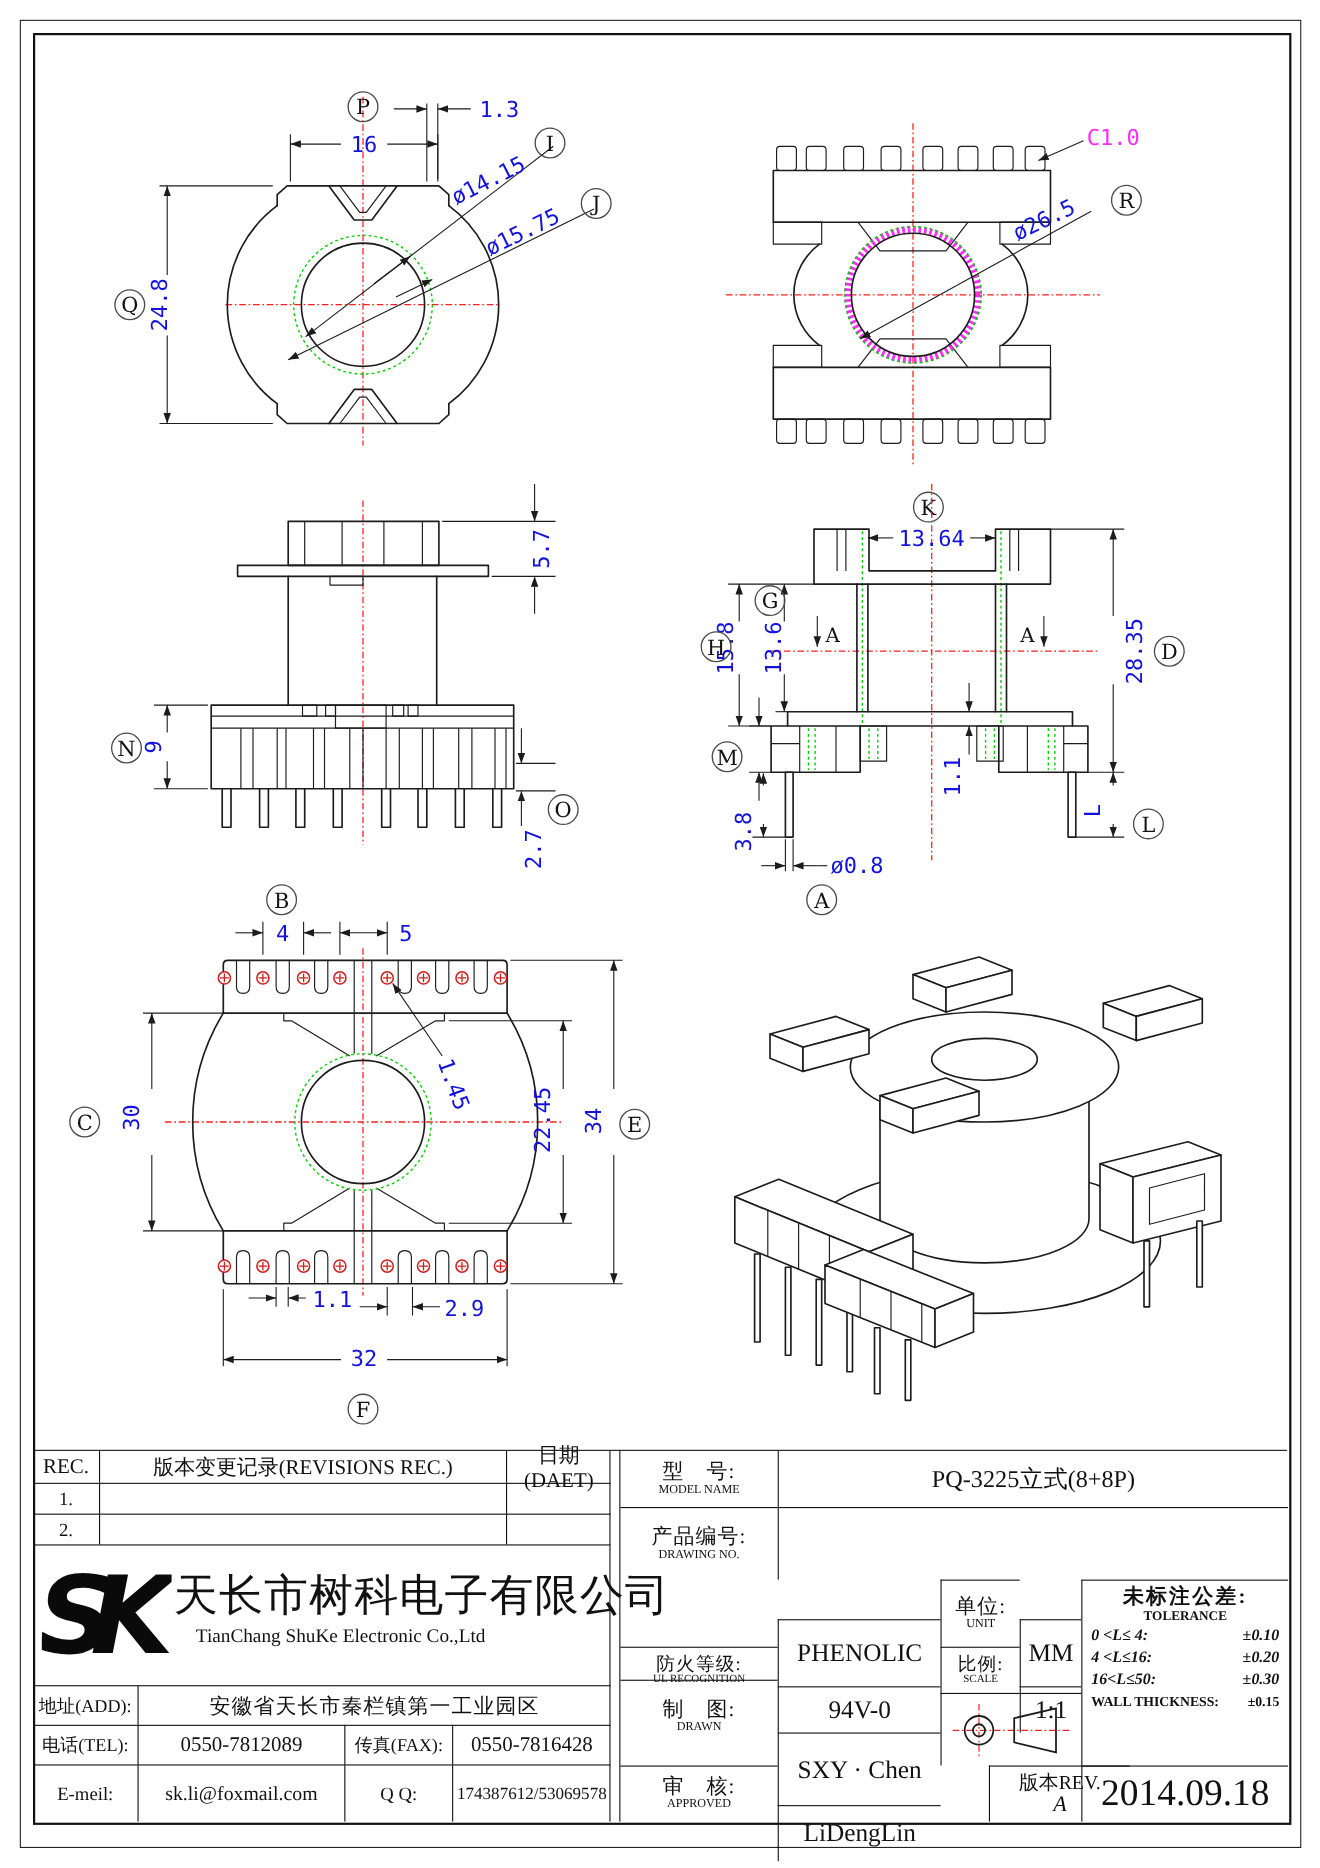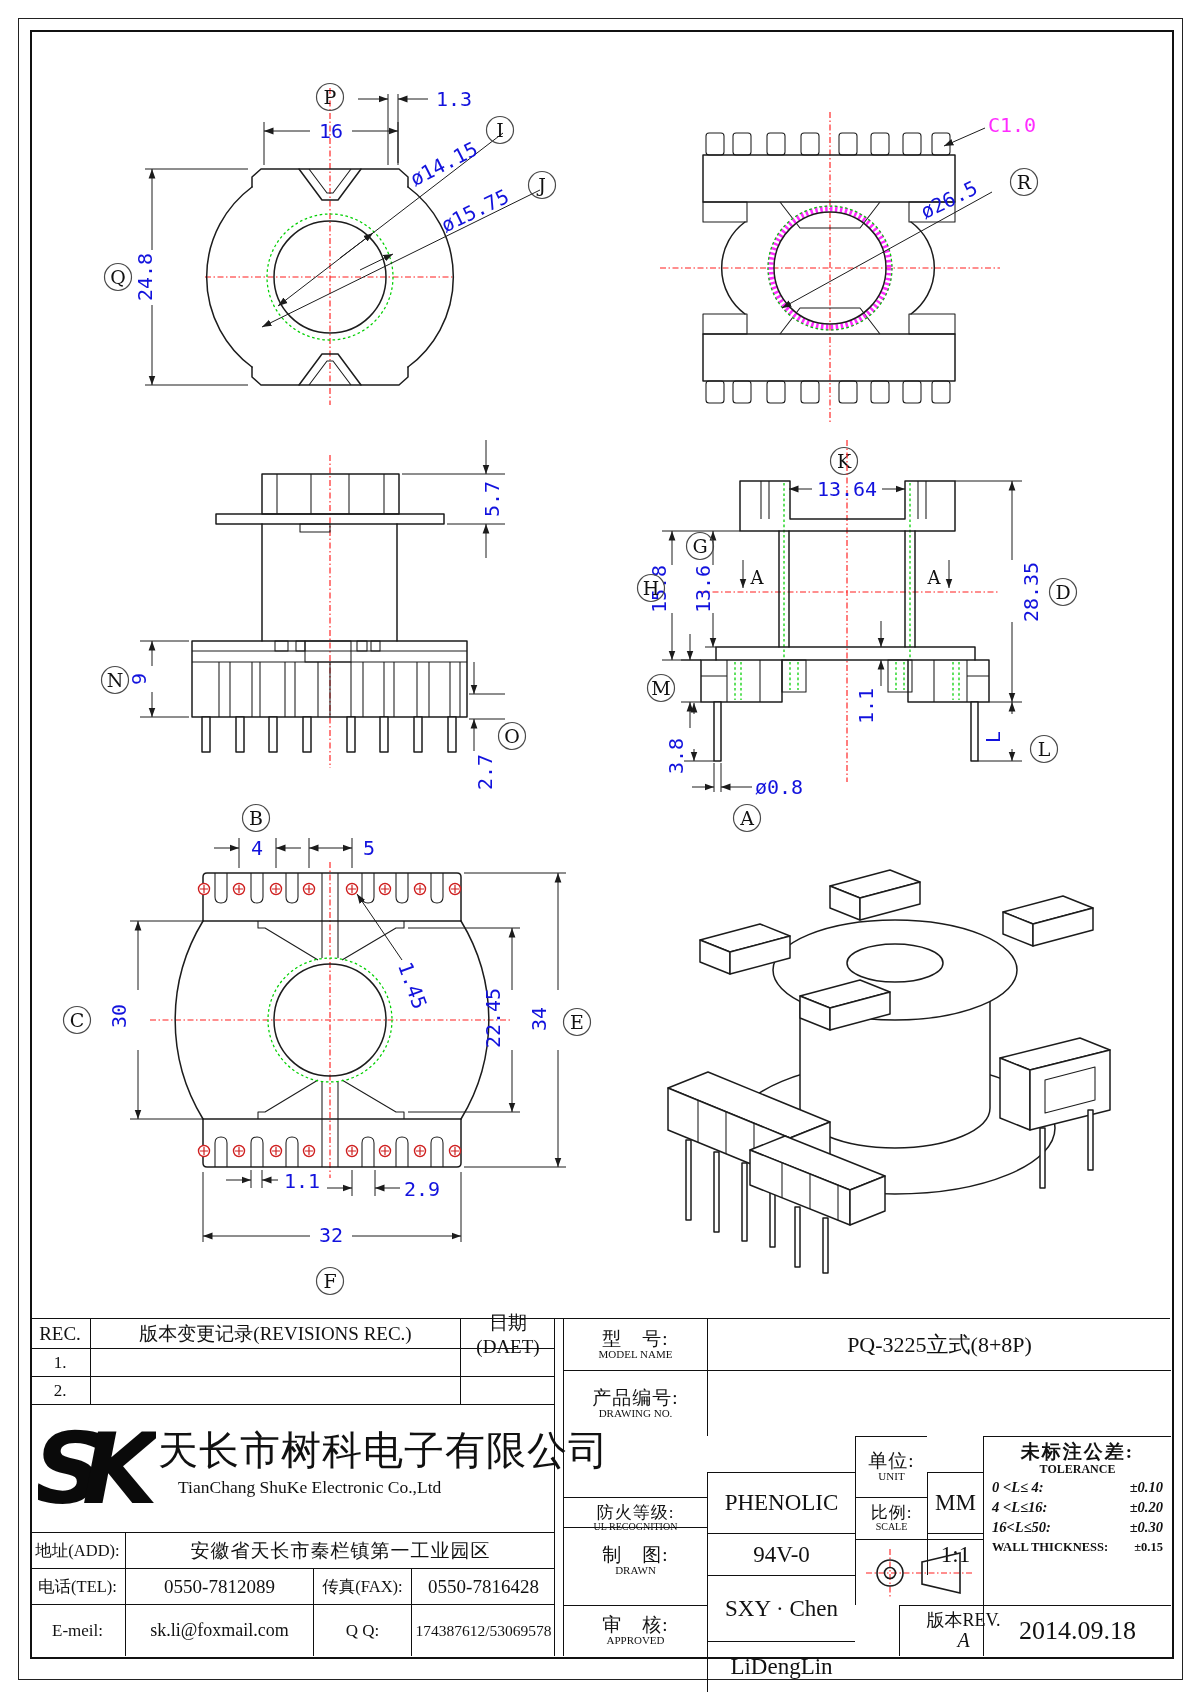--- a/index.html
+++ b/index.html
@@ -626,16 +626,16 @@
 
       <div class="cell lab bt" style="left:0;top:286px;width:143px;height:51px;">
         <span class="cn">审　核:</span>
         <span class="en">APPROVED</span>
       </div>
       <div class="cell bl bt val-md" style="left:143px;top:286px;width:148px;height:51px;">LiDengLin</div>
       <div class="cell bl bt rev-cell" style="left:291px;top:286px;width:128px;height:51px;margin-left:44px;">
         <span class="cn">版本REV.</span>
         <span class="it">A</span>
       </div>
-      <div class="cell bl bt" style="left:419px;top:286px;width:188px;height:51px;font-size:26px;">2014.09.18</div>
+      <div class="cell bl bt" style="left:419px;top:286px;width:188px;height:51px;font-size:34px;">2014.09.18</div>
     </div>
   </div>
 </div>
 
 </body></html>

